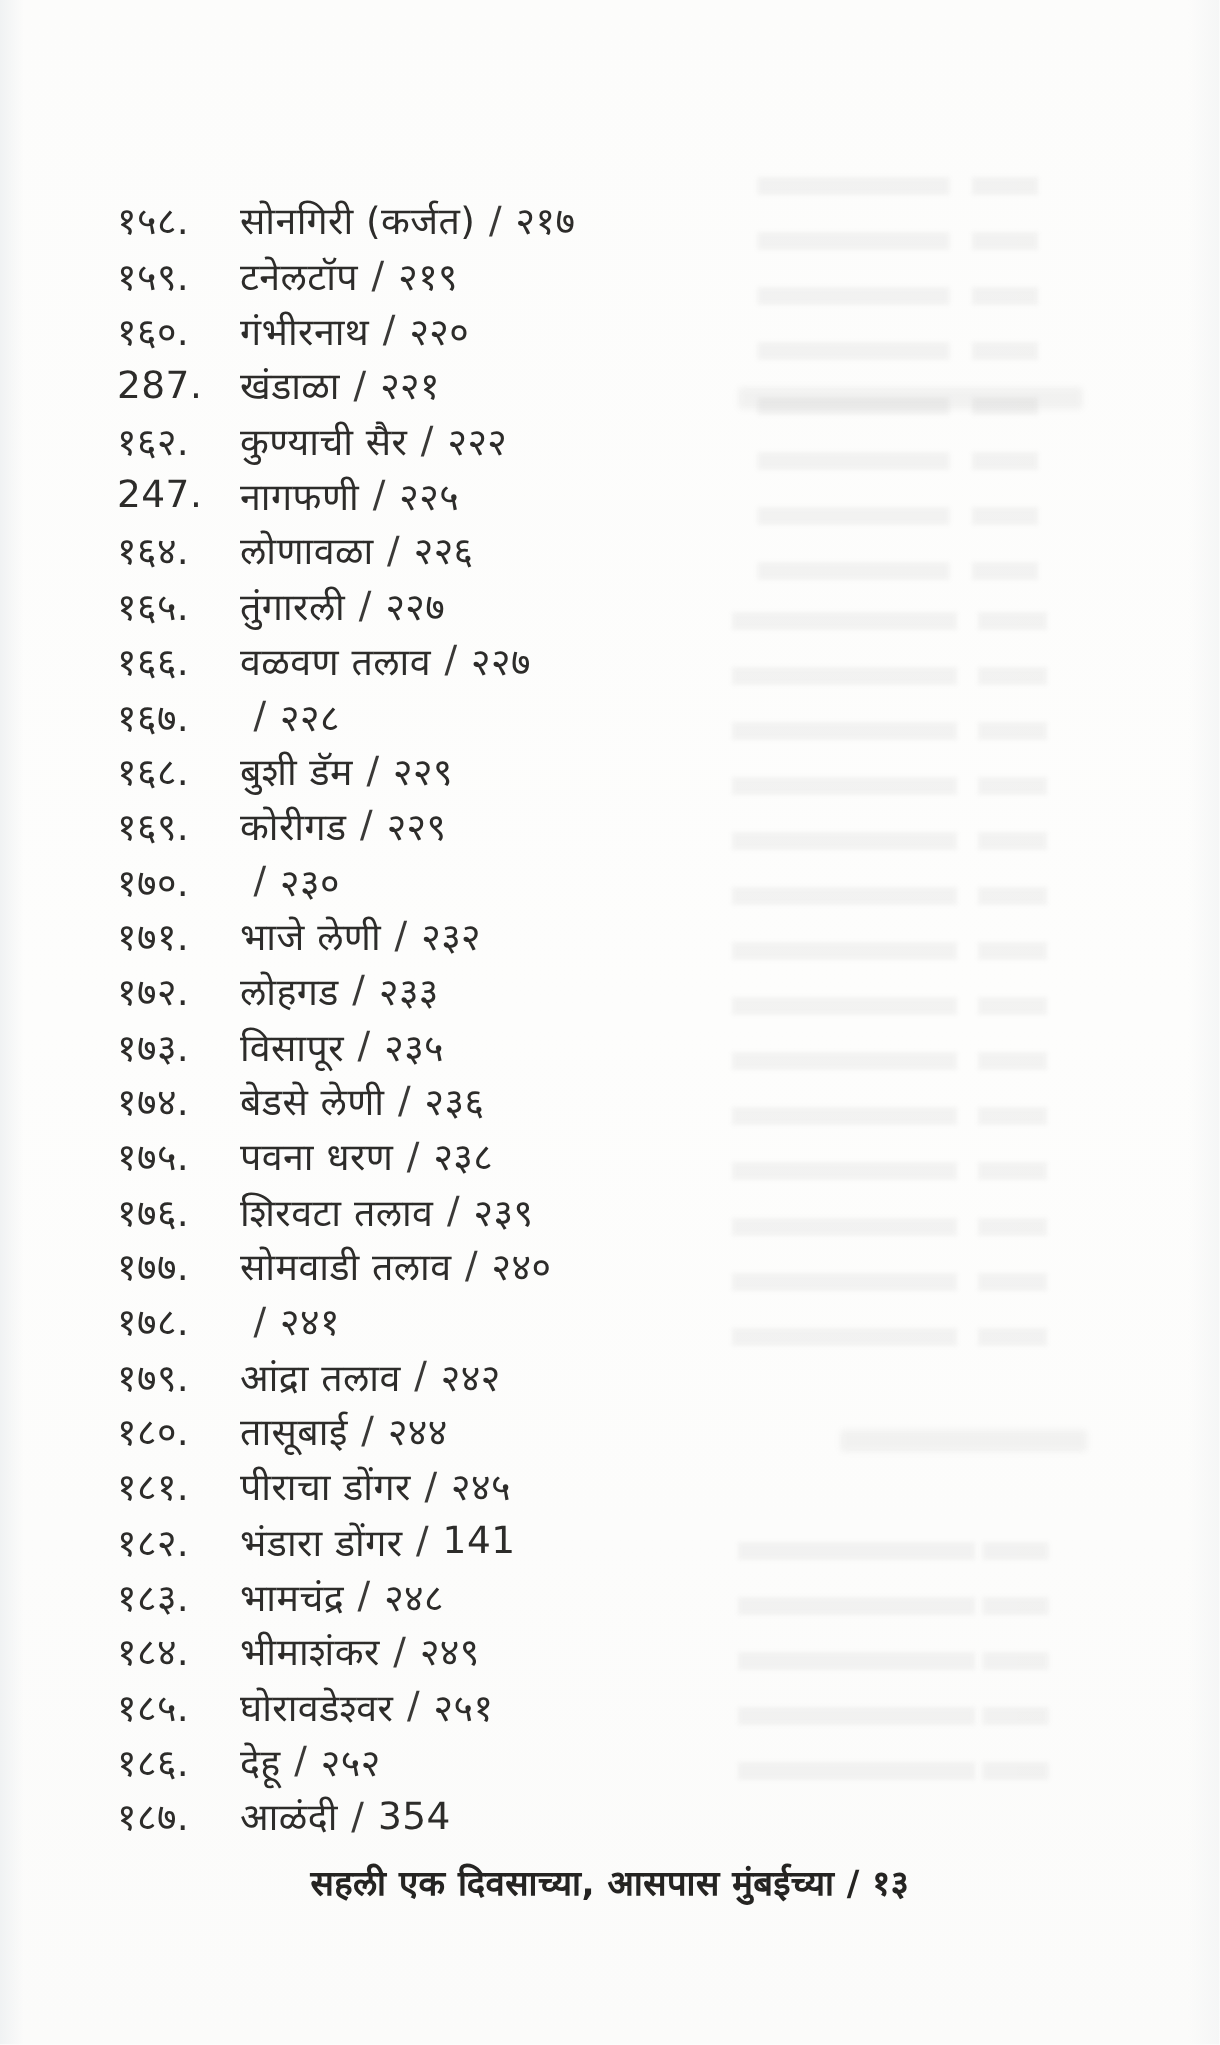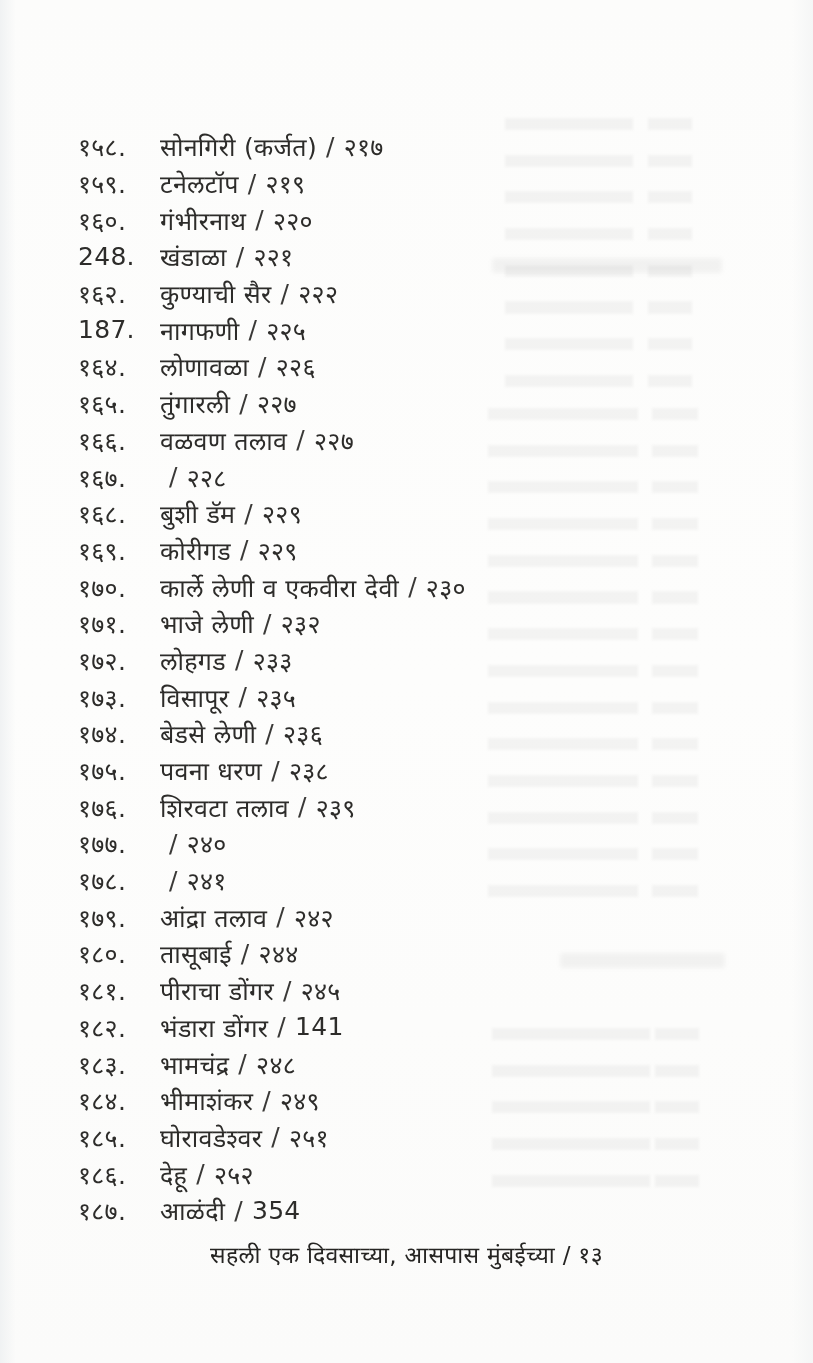--- a/index.html
+++ b/index.html
@@ -75,21 +75,21 @@
   .toc-page {
     color: #2d2c2a;
   }
   .footer {
     position: absolute;
     top: 1238px;
     left: 0;
     width: 100%;
     text-align: center;
     font-size: 23px;
-    font-weight: 400;
+    font-weight: 700;
     color: #252422;
     letter-spacing: .3px;
   }
 </style>
 </head>
 <body>
 
 <div class="page">
 
   <div class="bleed" aria-hidden="true" style="left:505px; top:118px; width:128px; height:290px;"></div>
@@ -118,35 +118,35 @@
       </div>
 
       <div class="toc-row">
         <span class="toc-num">१६०.</span>
         <span class="toc-title">गंभीरनाथ</span>
         <span class="toc-sep">/</span>
         <span class="toc-page">२२०</span>
       </div>
 
       <div class="toc-row">
-        <span class="toc-num">248.</span>
+        <span class="toc-num">287.</span>
         <span class="toc-title">खंडाळा</span>
         <span class="toc-sep">/</span>
         <span class="toc-page">२२१</span>
       </div>
 
       <div class="toc-row">
         <span class="toc-num">१६२.</span>
         <span class="toc-title">कुण्याची सैर</span>
         <span class="toc-sep">/</span>
         <span class="toc-page">२२२</span>
       </div>
 
       <div class="toc-row">
-        <span class="toc-num">187.</span>
+        <span class="toc-num">247.</span>
         <span class="toc-title">नागफणी</span>
         <span class="toc-sep">/</span>
         <span class="toc-page">२२५</span>
       </div>
 
       <div class="toc-row">
         <span class="toc-num">१६४.</span>
         <span class="toc-title">लोणावळा</span>
         <span class="toc-sep">/</span>
         <span class="toc-page">२२६</span>
@@ -181,21 +181,20 @@
 
       <div class="toc-row">
         <span class="toc-num">१६९.</span>
         <span class="toc-title">कोरीगड</span>
         <span class="toc-sep">/</span>
         <span class="toc-page">२२९</span>
       </div>
 
       <div class="toc-row">
         <span class="toc-num">१७०.</span>
-        <span class="toc-title">कार्ले लेणी व एकवीरा देवी</span>
         <span class="toc-sep">/</span>
         <span class="toc-page">२३०</span>
       </div>
 
       <div class="toc-row">
         <span class="toc-num">१७१.</span>
         <span class="toc-title">भाजे लेणी</span>
         <span class="toc-sep">/</span>
         <span class="toc-page">२३२</span>
       </div>
@@ -230,20 +229,21 @@
 
       <div class="toc-row">
         <span class="toc-num">१७६.</span>
         <span class="toc-title">शिरवटा तलाव</span>
         <span class="toc-sep">/</span>
         <span class="toc-page">२३९</span>
       </div>
 
       <div class="toc-row">
         <span class="toc-num">१७७.</span>
+        <span class="toc-title">सोमवाडी तलाव</span>
         <span class="toc-sep">/</span>
         <span class="toc-page">२४०</span>
       </div>
 
       <div class="toc-row">
         <span class="toc-num">१७८.</span>
         <span class="toc-sep">/</span>
         <span class="toc-page">२४१</span>
       </div>
 

